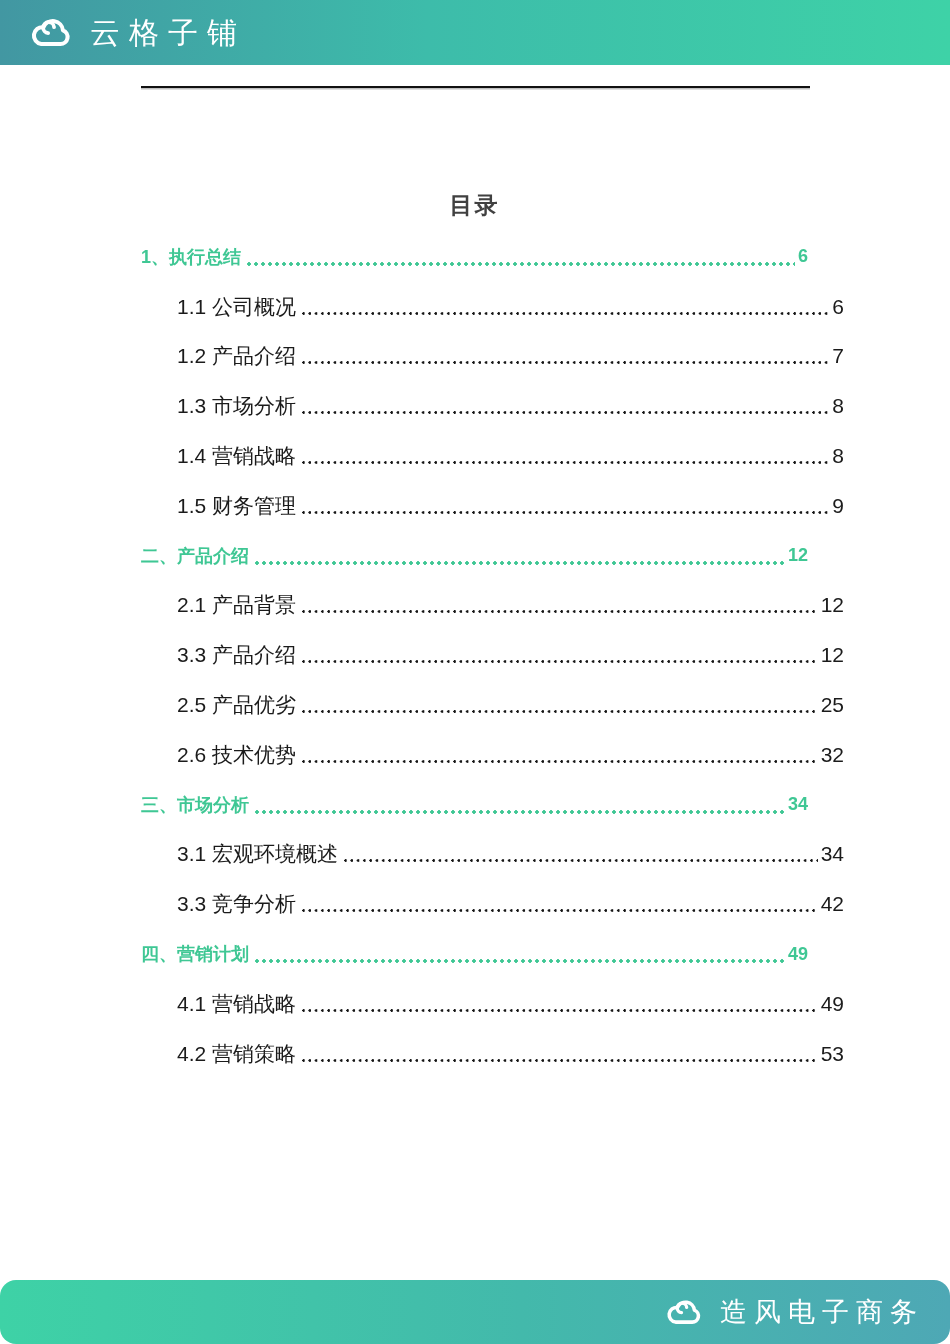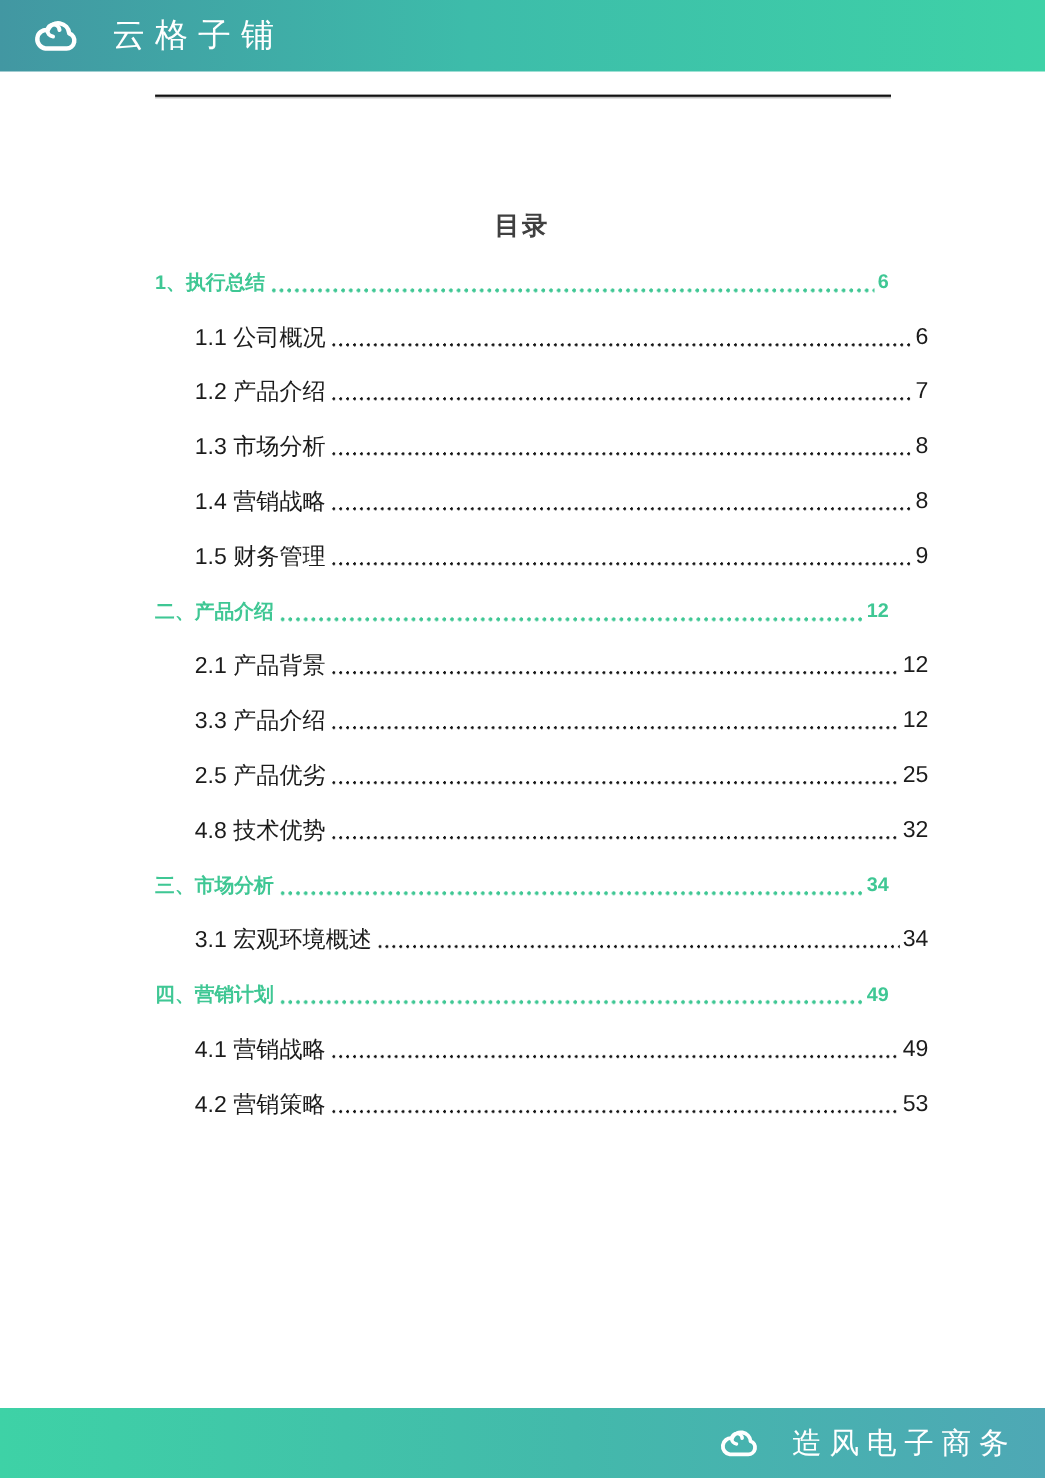--- a/index.html
+++ b/index.html
@@ -8,32 +8,32 @@
     background:#ffffff;
     font-family:"Liberation Sans","DejaVu Sans",sans-serif;
     -webkit-font-smoothing:antialiased;
   }
   
   .header-bar{
     position:absolute;top:0;left:0;width:950px;height:65px;
     background:linear-gradient(90deg,#4297a2 0%,#3dbcaa 45%,#3ed2a7 100%);
     display:flex;align-items:center;padding-left:28px;box-sizing:border-box;
   }
-  .brand{display:flex;align-items:center;gap:28px;font-family:Liberation Serif, serif;}
+  .brand{display:flex;align-items:center;gap:16px;font-family:Liberation Serif, serif;}
   .brand svg{display:block;}
   .brand-text{
     color:#ffffff;font-size:30px;letter-spacing:9px;font-weight:400;
     line-height:1;white-space:nowrap;
   }
   
   .footer-bar{
     position:absolute;left:0;top:1280px;width:950px;height:64px;
     background:linear-gradient(90deg,#3ed2a6 0%,#43b9ab 55%,#4ea8b5 100%);
     display:flex;align-items:center;justify-content:flex-end;
-    padding-right:26px;box-sizing:border-box;
+    padding-right:26px;box-sizing:border-box;border-radius:16px;
   }
   .footer-bar .brand-text{font-size:27px;letter-spacing:7px;}
   
   .header-rule{
     position:absolute;left:141px;top:86px;width:669px;height:2.4px;
     background:#111111;box-shadow:0 1.5px 0 rgba(0,0,0,0.25);
   }
   
   .toc{
     position:absolute;left:141px;top:180px;width:667px;
@@ -136,33 +136,38 @@
     <span class="toc-label">3.3 产品介绍</span>
     <span class="toc-leader"></span>
     <span class="toc-page">12</span>
   </div>
       <div class="toc-row lv2">
     <span class="toc-label">2.5 产品优劣</span>
     <span class="toc-leader"></span>
     <span class="toc-page">25</span>
   </div>
       <div class="toc-row lv2">
-    <span class="toc-label">4.8 技术优势</span>
+    <span class="toc-label">2.6 技术优势</span>
     <span class="toc-leader"></span>
     <span class="toc-page">32</span>
   </div>
       <div class="toc-row lv1">
     <span class="toc-label">三、市场分析</span>
     <span class="toc-leader"></span>
     <span class="toc-page">34</span>
   </div>
       <div class="toc-row lv2">
     <span class="toc-label">3.1 宏观环境概述</span>
     <span class="toc-leader"></span>
     <span class="toc-page">34</span>
+  </div>
+      <div class="toc-row lv2">
+    <span class="toc-label">3.3 竞争分析</span>
+    <span class="toc-leader"></span>
+    <span class="toc-page">42</span>
   </div>
       <div class="toc-row lv1">
     <span class="toc-label">四、营销计划</span>
     <span class="toc-leader"></span>
     <span class="toc-page">49</span>
   </div>
       <div class="toc-row lv2">
     <span class="toc-label">4.1 营销战略</span>
     <span class="toc-leader"></span>
     <span class="toc-page">49</span>

